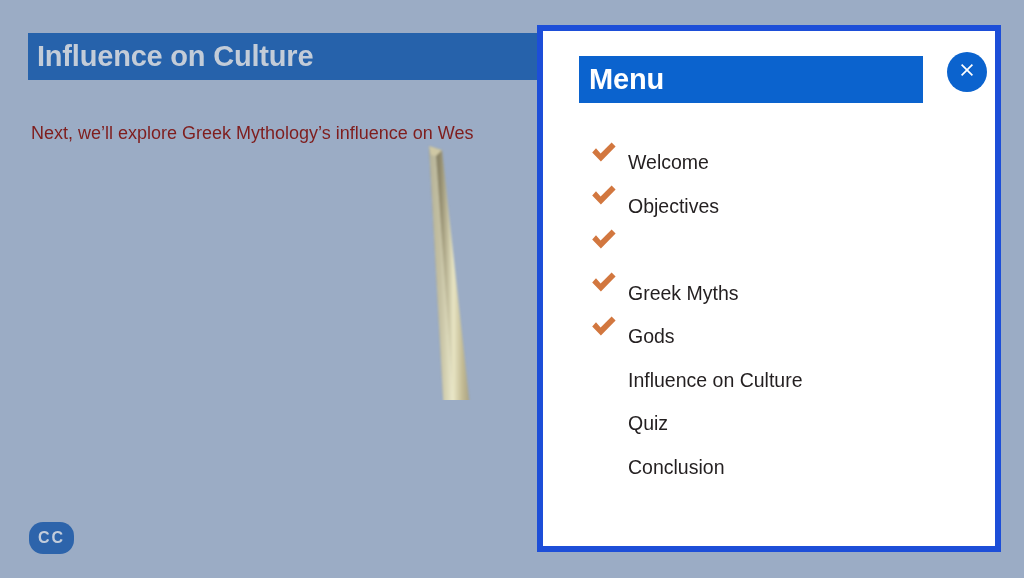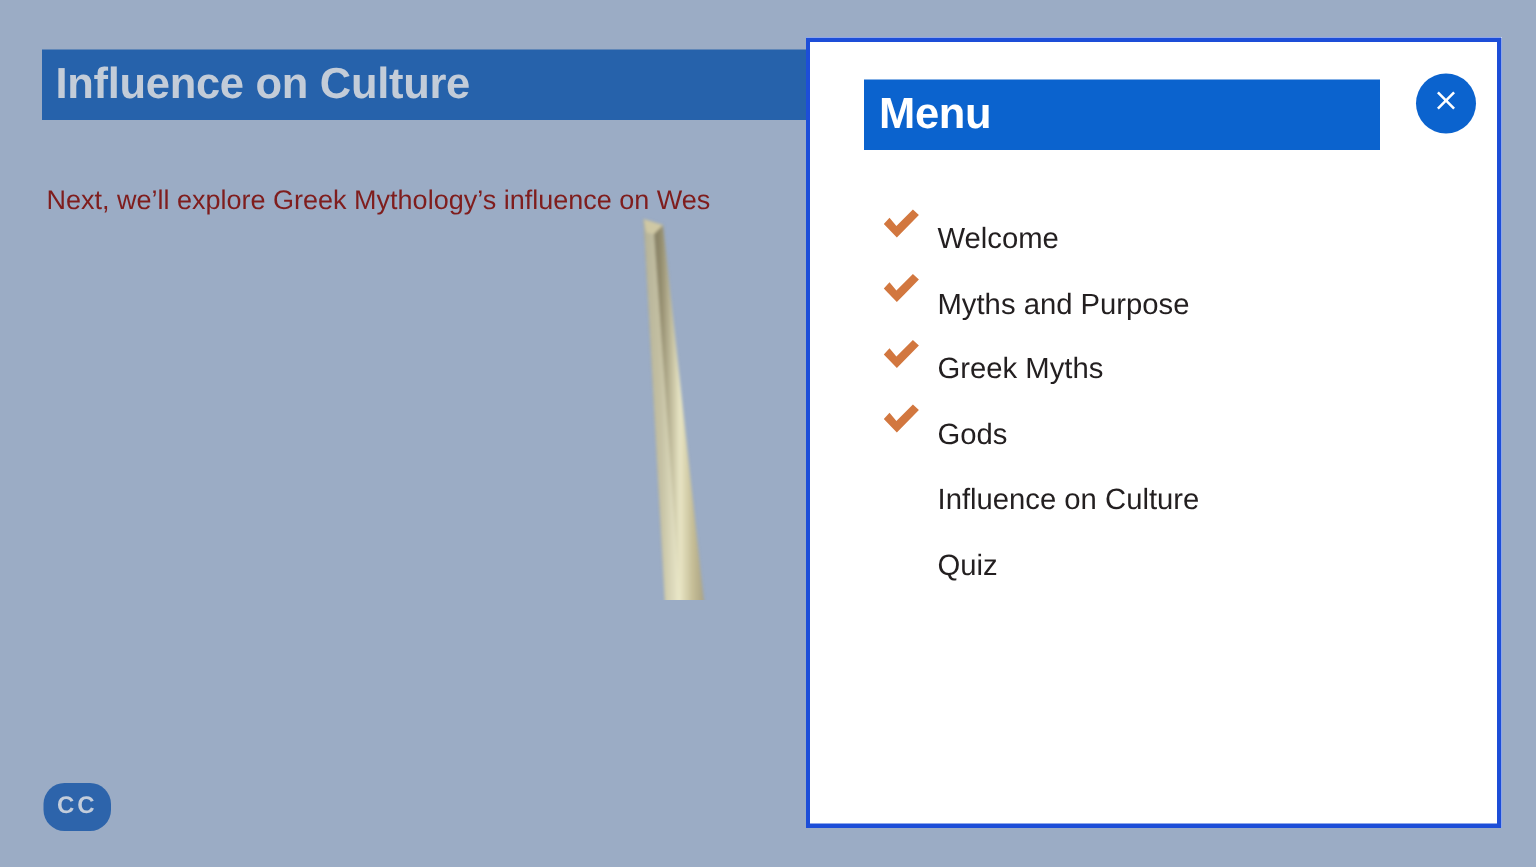--- a/index.html
+++ b/index.html
@@ -84,21 +84,21 @@
   }
 
   
   .menu-panel {
     position: absolute;
     left: 537px;
     top: 25px;
     width: 464px;
     height: 527px;
     background: #ffffff;
-    border: 3px solid #1d4ed8;
+    border: 6px solid #1d4ed8;
     box-sizing: border-box;
   }
   .menu-header-bar {
     position: absolute;
     left: 36px;
     top: 25px;
     width: 344px;
     height: 47px;
     background: #0b63ce;
     display: flex;
@@ -267,21 +267,28 @@
             </svg>
           </span>
           <span class="menu-item-label">Welcome</span>
         </div>
         <div class="menu-item">
           <span class="menu-item-check">
             <svg width="28" height="24" viewBox="0 0 28 24" xmlns="http://www.w3.org/2000/svg">
               <path d="M2.2 11.4 L6.0 7.2 L10.6 12.6 L21.6 1.6 L25.6 5.4 L10.9 20.4 Z" fill="#d2773f"></path>
             </svg>
           </span>
-          <span class="menu-item-label">Myths and Purpose</span>
+          <span class="menu-item-label">Objectives</span>
+        </div>
+        <div class="menu-item">
+          <span class="menu-item-check">
+            <svg width="28" height="24" viewBox="0 0 28 24" xmlns="http://www.w3.org/2000/svg">
+              <path d="M2.2 11.4 L6.0 7.2 L10.6 12.6 L21.6 1.6 L25.6 5.4 L10.9 20.4 Z" fill="#d2773f"></path>
+            </svg>
+          </span>
         </div>
         <div class="menu-item">
           <span class="menu-item-check">
             <svg width="28" height="24" viewBox="0 0 28 24" xmlns="http://www.w3.org/2000/svg">
               <path d="M2.2 11.4 L6.0 7.2 L10.6 12.6 L21.6 1.6 L25.6 5.4 L10.9 20.4 Z" fill="#d2773f"></path>
             </svg>
           </span>
           <span class="menu-item-label">Greek Myths</span>
         </div>
         <div class="menu-item">
@@ -290,17 +297,20 @@
               <path d="M2.2 11.4 L6.0 7.2 L10.6 12.6 L21.6 1.6 L25.6 5.4 L10.9 20.4 Z" fill="#d2773f"></path>
             </svg>
           </span>
           <span class="menu-item-label">Gods</span>
         </div>
         <div class="menu-item">
           <span class="menu-item-label">Influence on Culture</span>
         </div>
         <div class="menu-item">
           <span class="menu-item-label">Quiz</span>
+        </div>
+        <div class="menu-item">
+          <span class="menu-item-label">Conclusion</span>
         </div>
       </div>
   </div>
 
 </div>
 
 </body></html>

